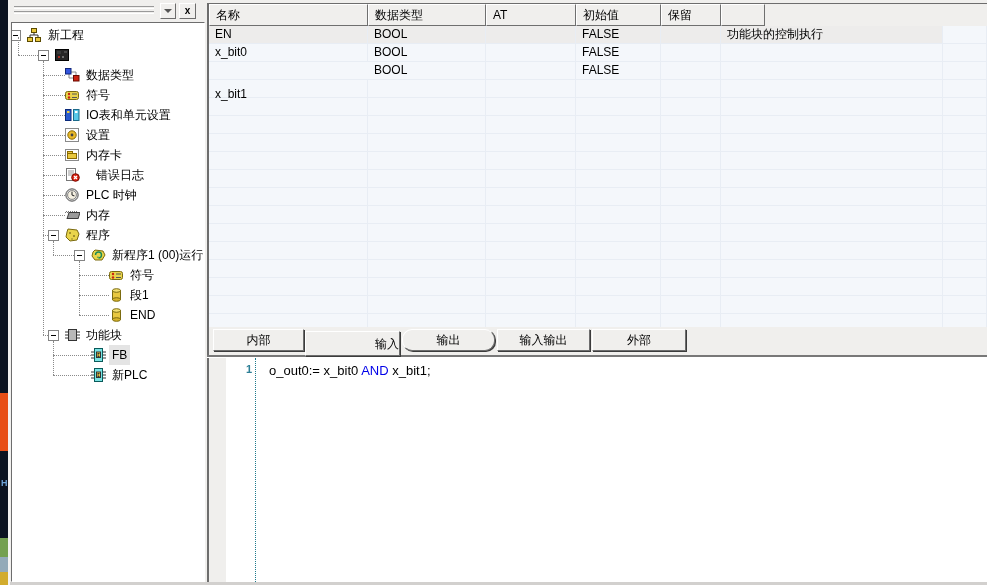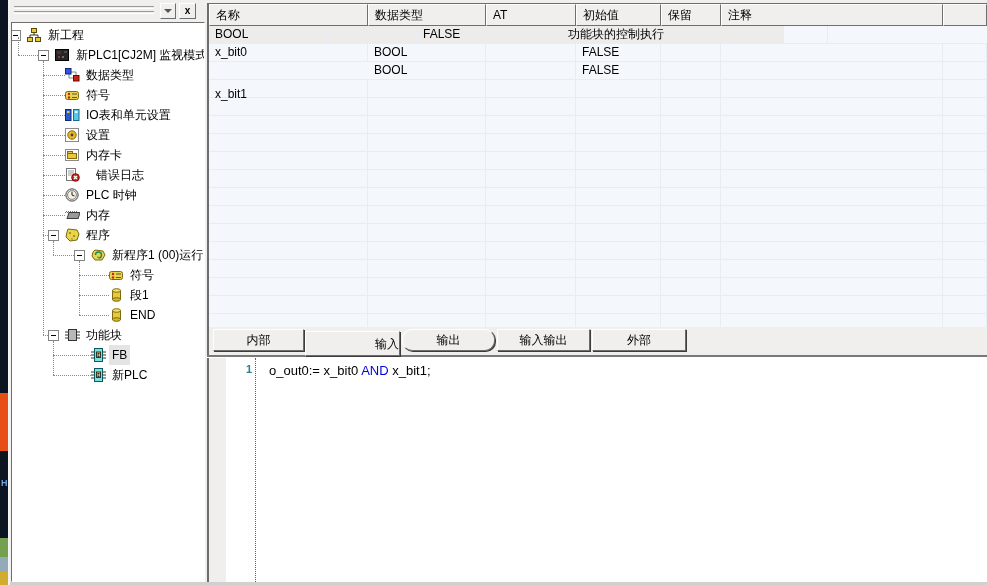--- a/index.html
+++ b/index.html
@@ -105,21 +105,20 @@
             <div class="ebox" style="left: 26px;">
               <div class="minus"></div>
             </div>
             <span class="icon" style="left: 43px;"><svg width="15" height="14">
                 <rect x="0.5" y="1.5" width="13" height="11" fill="#262626" stroke="#000"></rect>
                 <rect x="2" y="3" width="4" height="3" fill="#3a3a3a"></rect>
                 <circle cx="4" cy="9" r="1" fill="#d03020"></circle>
                 <circle cx="8" cy="9" r="0.8" fill="#cfcfcf"></circle>
                 <rect x="9" y="3" width="3" height="2" fill="#4a4a4a"></rect>
               </svg></span>
-            <span class="lbl" style="left: 61px;">新PLC1[CJ2M] 监视模式</span>
           </div>
           <div class="tree-row">
             <div class="stub" style="left: 31px; width: 22px;"></div>
             <span class="icon" style="left: 53px;"><svg width="15" height="14">
                 <path d="M4 4 H11 V10 M4 4 V10 H11" stroke="#888" fill="none"></path>
                 <rect x="0.5" y="0.5" width="5.5" height="5.5" fill="#3355dd" stroke="#10267a"></rect>
                 <rect x="8.5" y="7.5" width="5.5" height="5.5" fill="#cc2211" stroke="#6a0a00"></rect>
               </svg></span>
             <span class="lbl" style="left: 71px;">数据类型</span>
           </div>
@@ -283,24 +282,24 @@
 
   <div class="right-panel">
     <div class="rp-border"></div>
     <div class="var-table" id="vartable">
         <div class="thead">
           <div class="th" style="width: 159px;">名称</div>
           <div class="th" style="width: 118px;">数据类型</div>
           <div class="th" style="width: 90px;">AT</div>
           <div class="th" style="width: 85px;">初始值</div>
           <div class="th" style="width: 60px;">保留</div>
-          <div class="th" style="width: 222px;">注释</div>
           <div class="th" style="width: 44px;"></div>
         </div>
         <div class="trow sel">
+          <div class="td" style="width: 159px;">EN</div>
           <div class="td" style="width: 118px;">BOOL</div>
           <div class="td" style="width: 90px;"></div>
           <div class="td" style="width: 85px;">FALSE</div>
           <div class="td" style="width: 60px;"></div>
           <div class="td" style="width: 222px;">功能块的控制执行</div>
           <div class="td last" style="width: 44px;"></div>
         </div>
         <div class="trow">
           <div class="td" style="width: 159px;">x_bit0</div>
           <div class="td" style="width: 118px;">BOOL</div>

